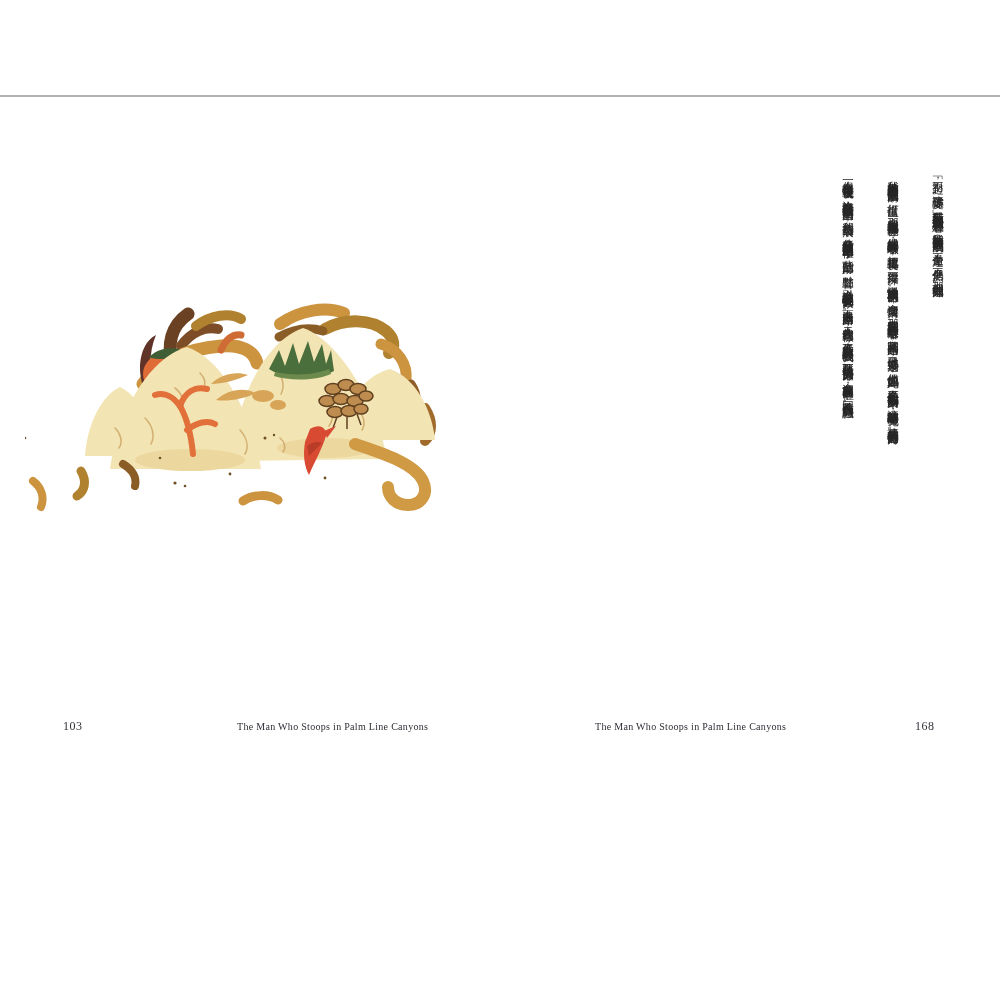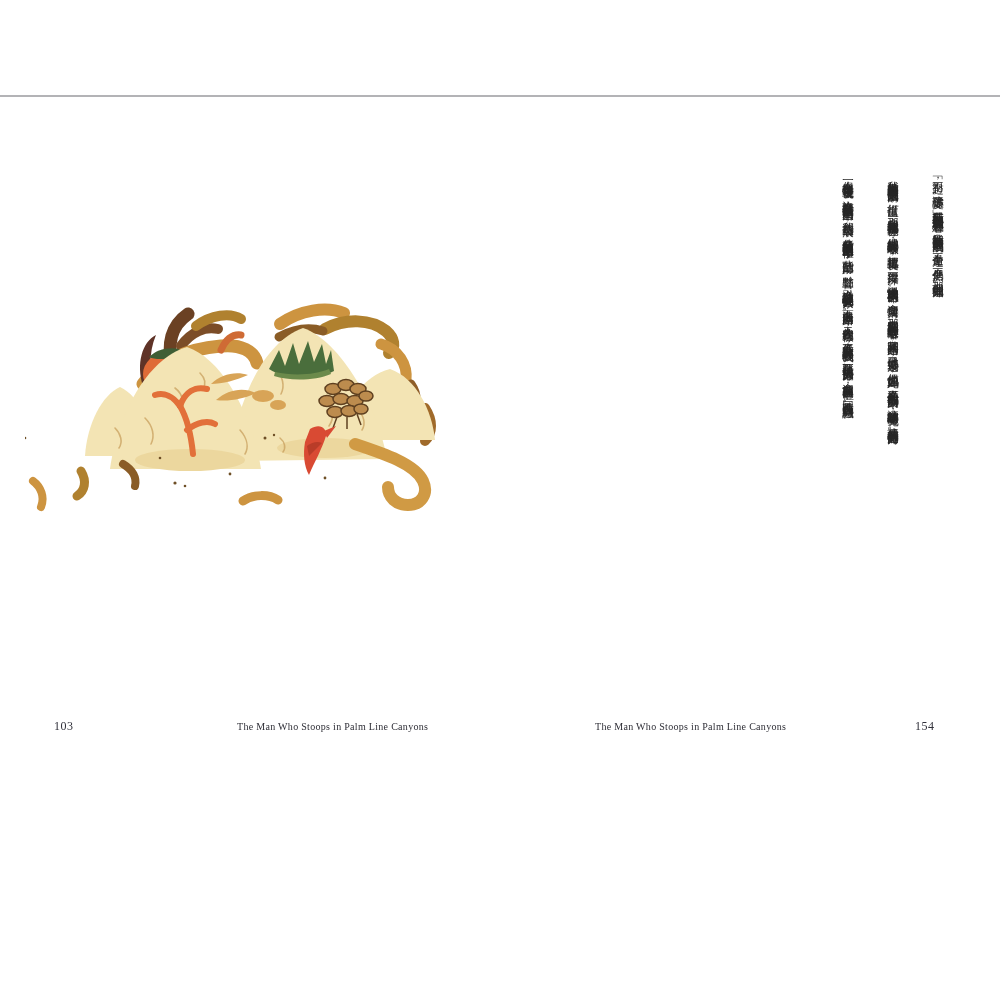--- a/index.html
+++ b/index.html
@@ -10,21 +10,21 @@
   .vtext{
     position:absolute;top:160px;right:50px;height:462px;
     writing-mode:vertical-rl;text-orientation:mixed;
     font-size:11.5px;line-height:25px;letter-spacing:0.6px;
     color:#262626;text-align:start;
   }
   .vtext p{margin:0;text-indent:1em;}
   .vtext p + p{margin-block-start:20px;}
   
   .pagenum{position:absolute;top:719px;font-size:12px;color:#30303a;letter-spacing:0.5px;}
-  .pagenum.left{left:54px;text-align:center;}
+  .pagenum.left{left:63px;text-align:center;}
   .pagenum.right{left:915px;}
   .running-title{position:absolute;top:721px;font-size:10px;color:#2e2e36;letter-spacing:0.3px;}
   .running-title.left{left:237px;}
   .running-title.right{left:595px;}
   .illo{position:absolute;left:25px;top:288px;width:420px;height:230px;}
 </style>
 </head>
 <body>
 
 <div class="spread">
@@ -136,15 +136,15 @@
 
   <div class="vtext">
     <p>「對不起，讓你難受了。」我看著被狂風襲擊的那個我在心裡想著。我知道有沙子的風是我造成的，不是命運，不是偶然，那個理由我知道。</p>
     <p>我的世界是由蹲在峽谷裡的我走出來的。打從一出生，那個我就比我還早探險世界，他緩緩的探索掌紋峽谷，把線拉得更長，踩得更深，慢慢的建構出我的生命、命運與愛情。那個我來來回回的在掌紋峽谷走著，其實相同的道路，他已走了好幾遍，但他也必須如此，必須在平凡的地方找出新的東西，讓掌紋隨著時間變化，讓成長的我有遵循的方向。</p>
     <p>但在發生一些事情後我發現，也許有些掌紋是我自己創造出來的。我創造一些裂痕，一些像是被蕨類植物覆蓋的幽暗小徑，一些獸的足跡，一點聲響，引誘在掌紋峽谷裡的我去探索，進而走出新的道路。今天的我會這樣，責任並不完全在掌紋峽谷裡的我，我自己也佔了很大一部分原因。命運掌握在自己的手裡，同時也在自己的意識裡。</p>
   </div>
 
   <div class="pagenum left">103</div>
   <div class="running-title left">The Man Who Stoops in Palm Line Canyons</div>
   <div class="running-title right">The Man Who Stoops in Palm Line Canyons</div>
-  <div class="pagenum right">154</div>
+  <div class="pagenum right">168</div>
 
 </div>
 
 </body></html>

